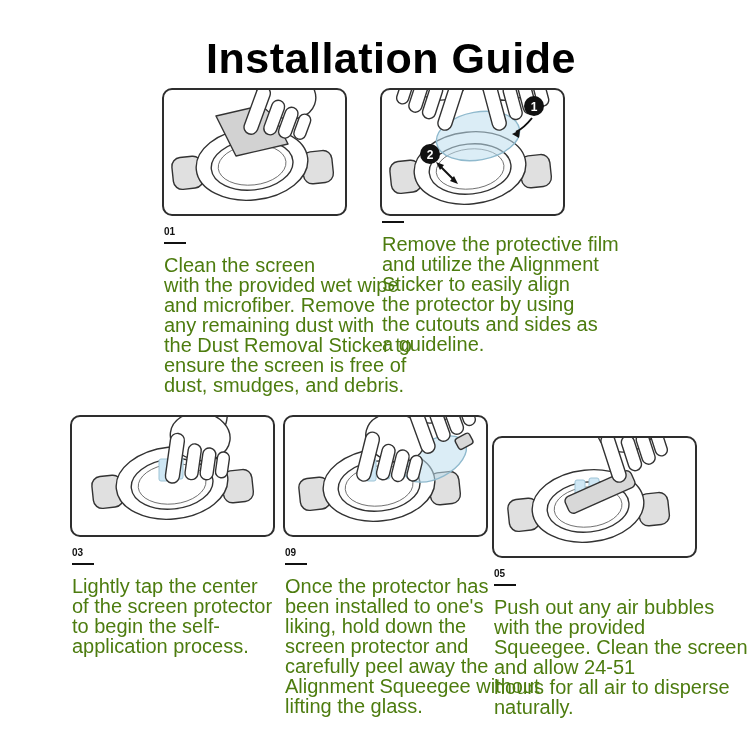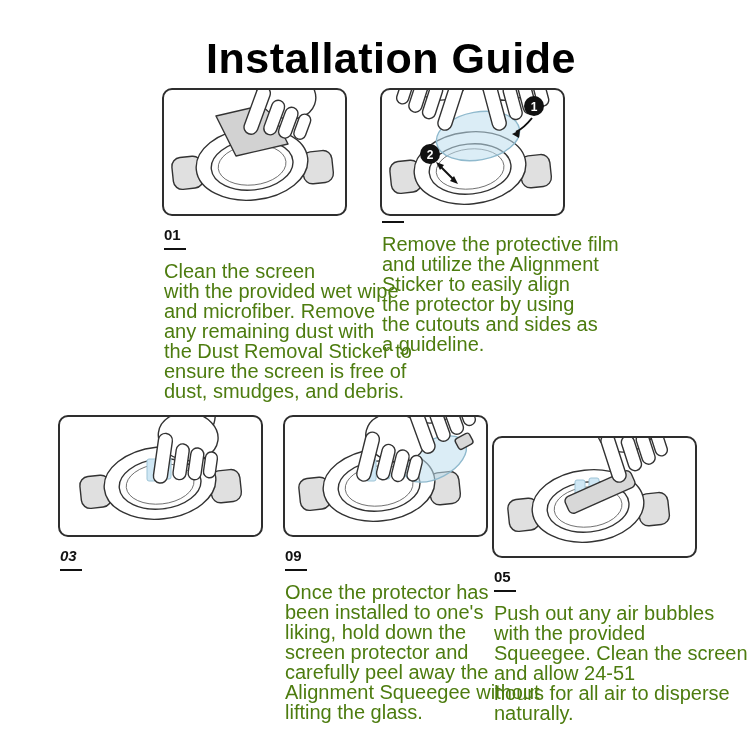--- a/index.html
+++ b/index.html
@@ -3,28 +3,28 @@
 <meta charset="utf-8">
 <style>
   html,body{margin:0;padding:0;background:#ffffff;}
   body{width:750px;height:750px;position:relative;font-family:"Liberation Sans",sans-serif;color:#111;}
   .page{position:absolute;inset:0;background:#fff;}
   .title{position:absolute;top:18px;left:0;width:750px;margin:16px;text-align:center;
          font-size:43px;font-weight:700;letter-spacing:.5px;color:#000;}
   .col{position:absolute;}
   #c1{left:162px;top:88px;width:185px;}
   #c2{left:380px;top:88px;width:185px;}
-  #c3{left:58px;top:415px;width:205px;font-style:italic;}
+  #c3{left:70px;top:415px;width:205px;}
   #c4{left:283px;top:415px;width:205px;}
   #c5{left:492px;top:436px;width:205px;}
   .frame{border:2px solid #2e2e2e;border-radius:10px;background:#fff;overflow:hidden;}
   .row1 .frame{height:124px;}
   .row2 .frame{height:118px;}
   .frame svg{display:block;width:100%;height:100%;}
-  .step-num{margin:10px 0 0 2px;font-size:15px;font-weight:700;color:#111;}
+  .step-num{margin:10px 0 0 2px;font-size:10px;font-weight:700;color:#111;}
   .rule{width:22px;height:2px;background:#111;margin:5px 0 11px 2px;}
   .desc{margin:0 0 0 2px;font-size:20px;line-height:20px;color:#4d7c0f;white-space:pre;}
   .ln{stroke:#333;stroke-width:1.4;stroke-linejoin:round;}
 </style>
 </head>
 <body>
 
 <svg width="0" height="0" style="position:absolute" aria-hidden="true">
   <defs>
     <g id="watch">
@@ -102,20 +102,24 @@
   <section class="col row2" id="c3">
     <div class="frame">
       <svg viewBox="0 0 201 118">
         <use href="#watch" transform="translate(100,66) rotate(-6)"></use>
         <use href="#tabs" transform="translate(100,72)"></use>
         <use href="#hand" transform="translate(100,62) rotate(8)"></use>
       </svg>
     </div>
     <div class="step-num">03</div>
     <div class="rule"></div>
+    <p class="desc">Lightly tap the center
+of the screen protector
+to begin the self-
+application process.</p>
   </section>
 
   <section class="col row2" id="c4">
     <div class="frame">
       <svg viewBox="0 0 201 118">
         <use href="#watch" transform="translate(94,68) rotate(-6)"></use>
         <use href="#tabs" transform="translate(94,72)"></use>
         <g transform="translate(150,42) rotate(-28)">
           <ellipse cx="0" cy="0" rx="34" ry="19" fill="rgba(190,222,238,0.55)" stroke="#8fb9cd" stroke-width="1.4"></ellipse>
           <rect x="26" y="-8" width="16" height="12" rx="3" fill="#d8d8d8" class="ln"></rect>

